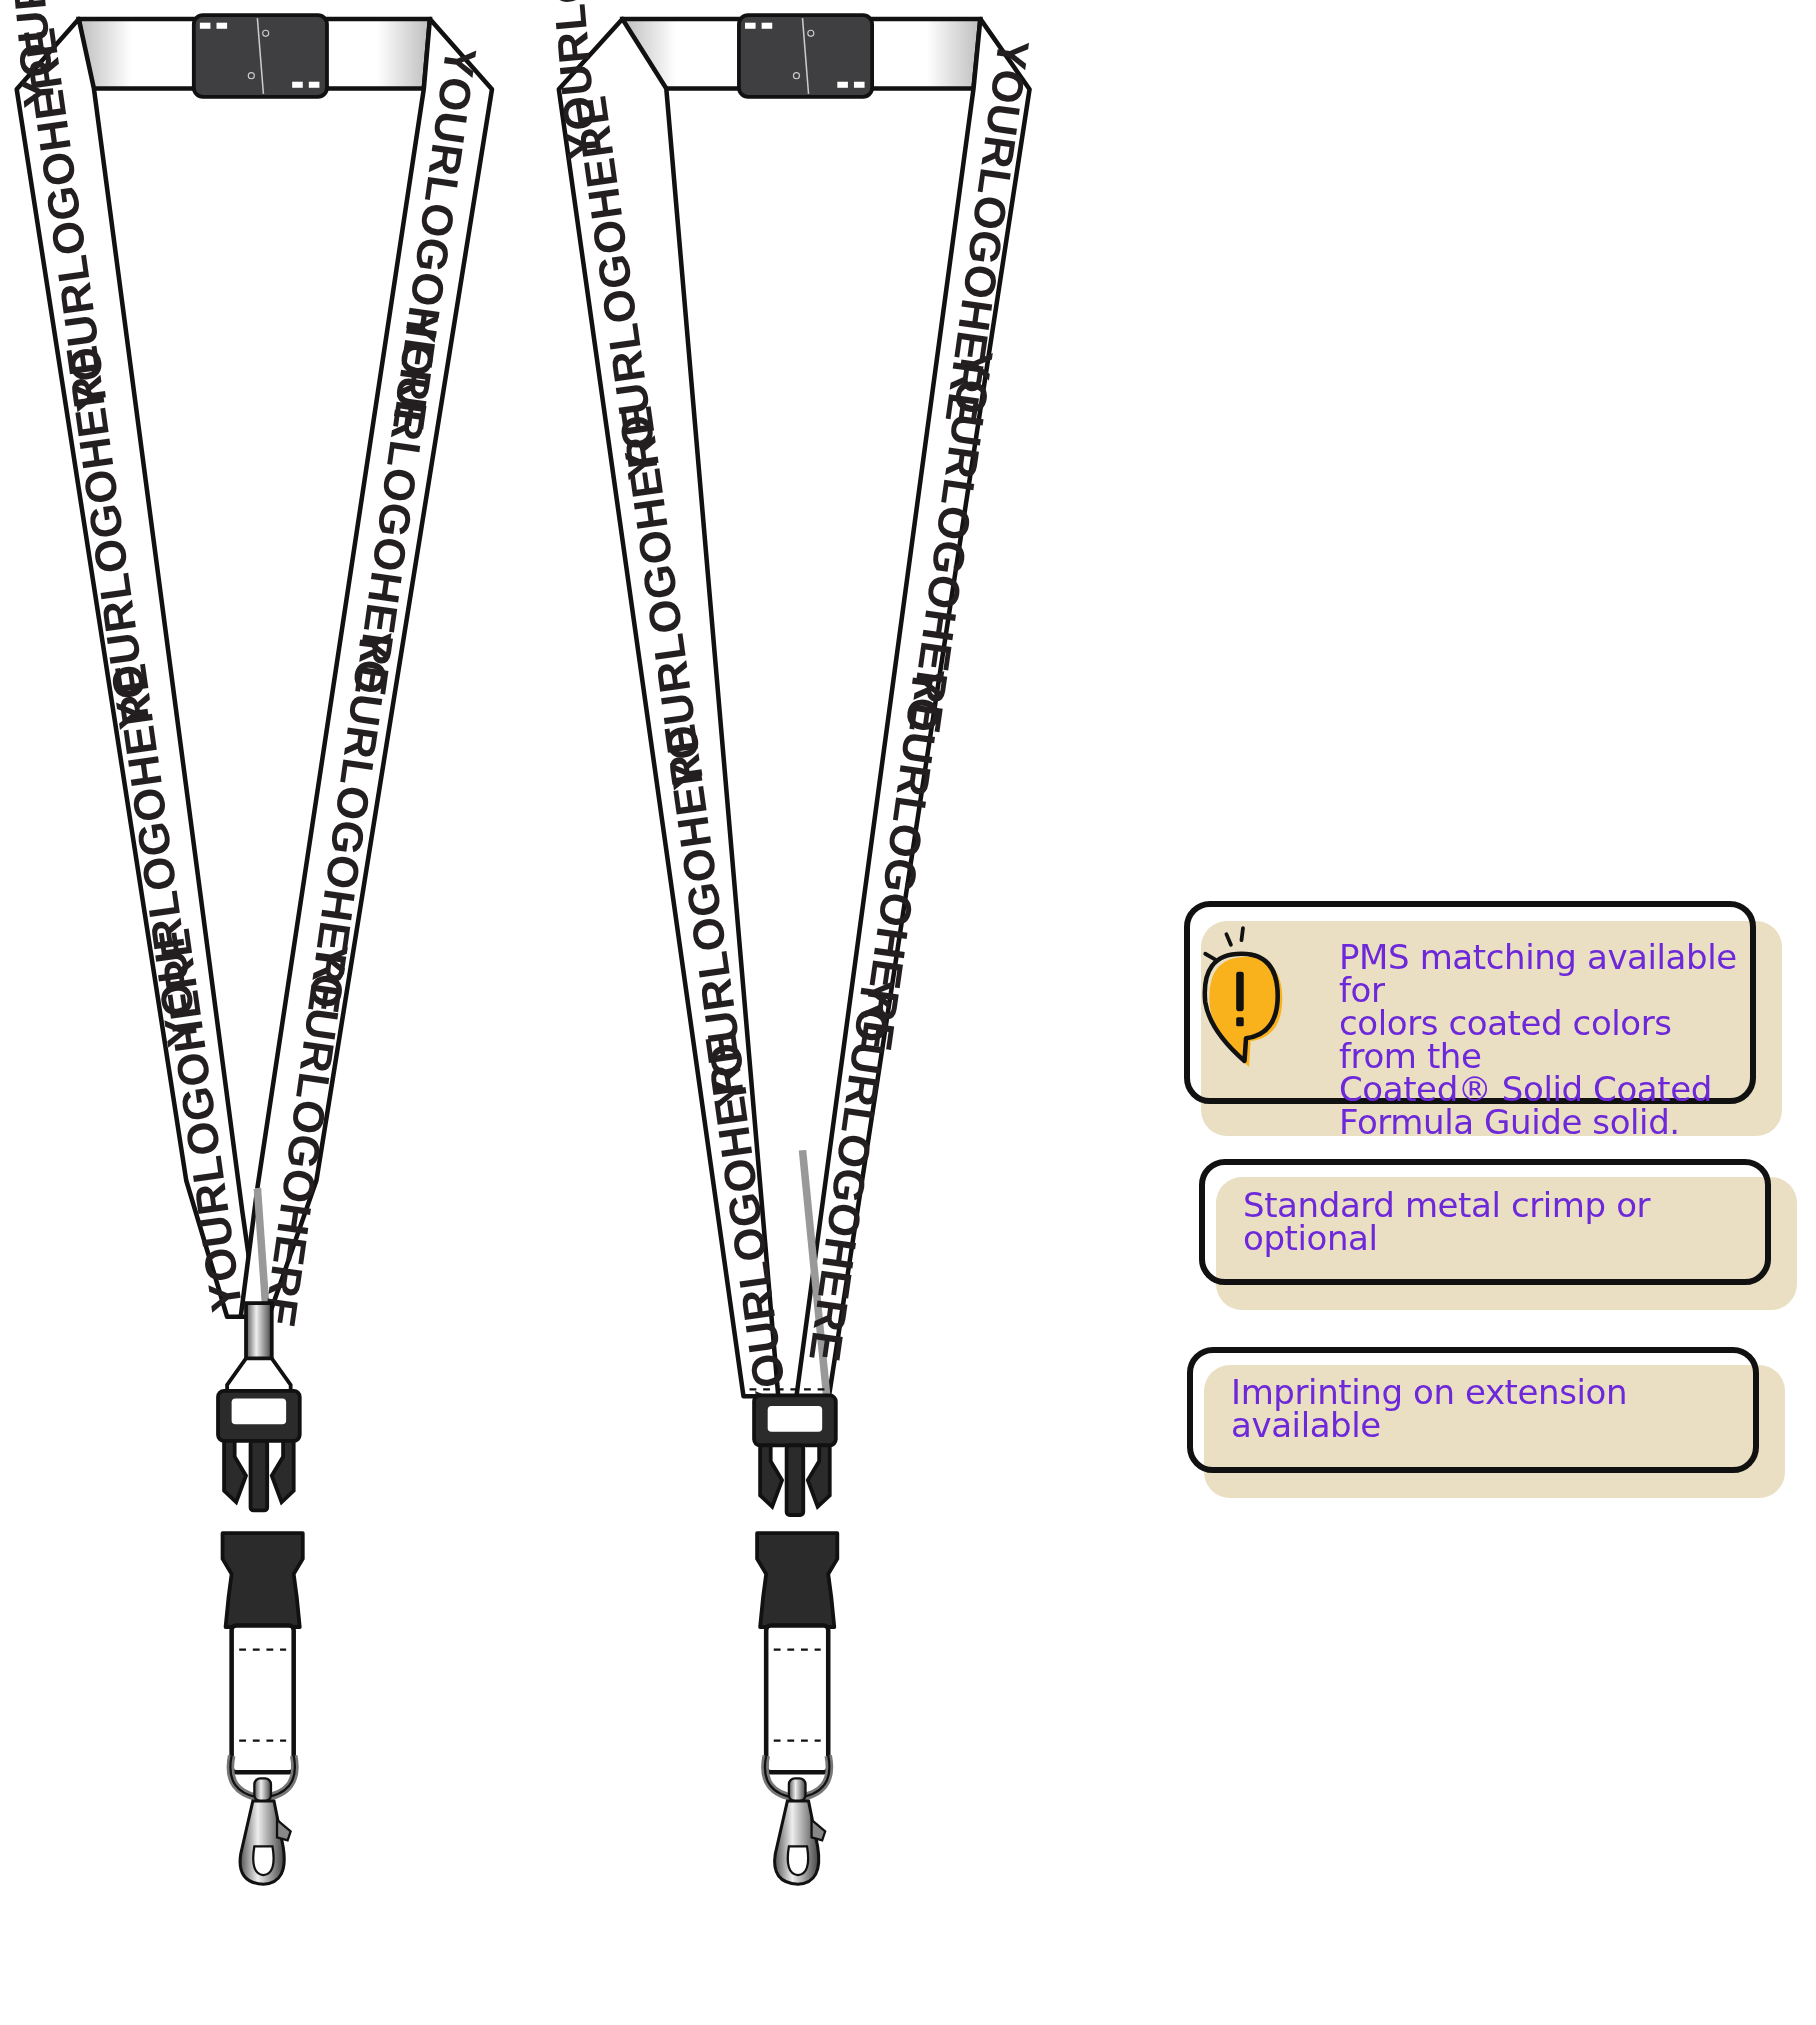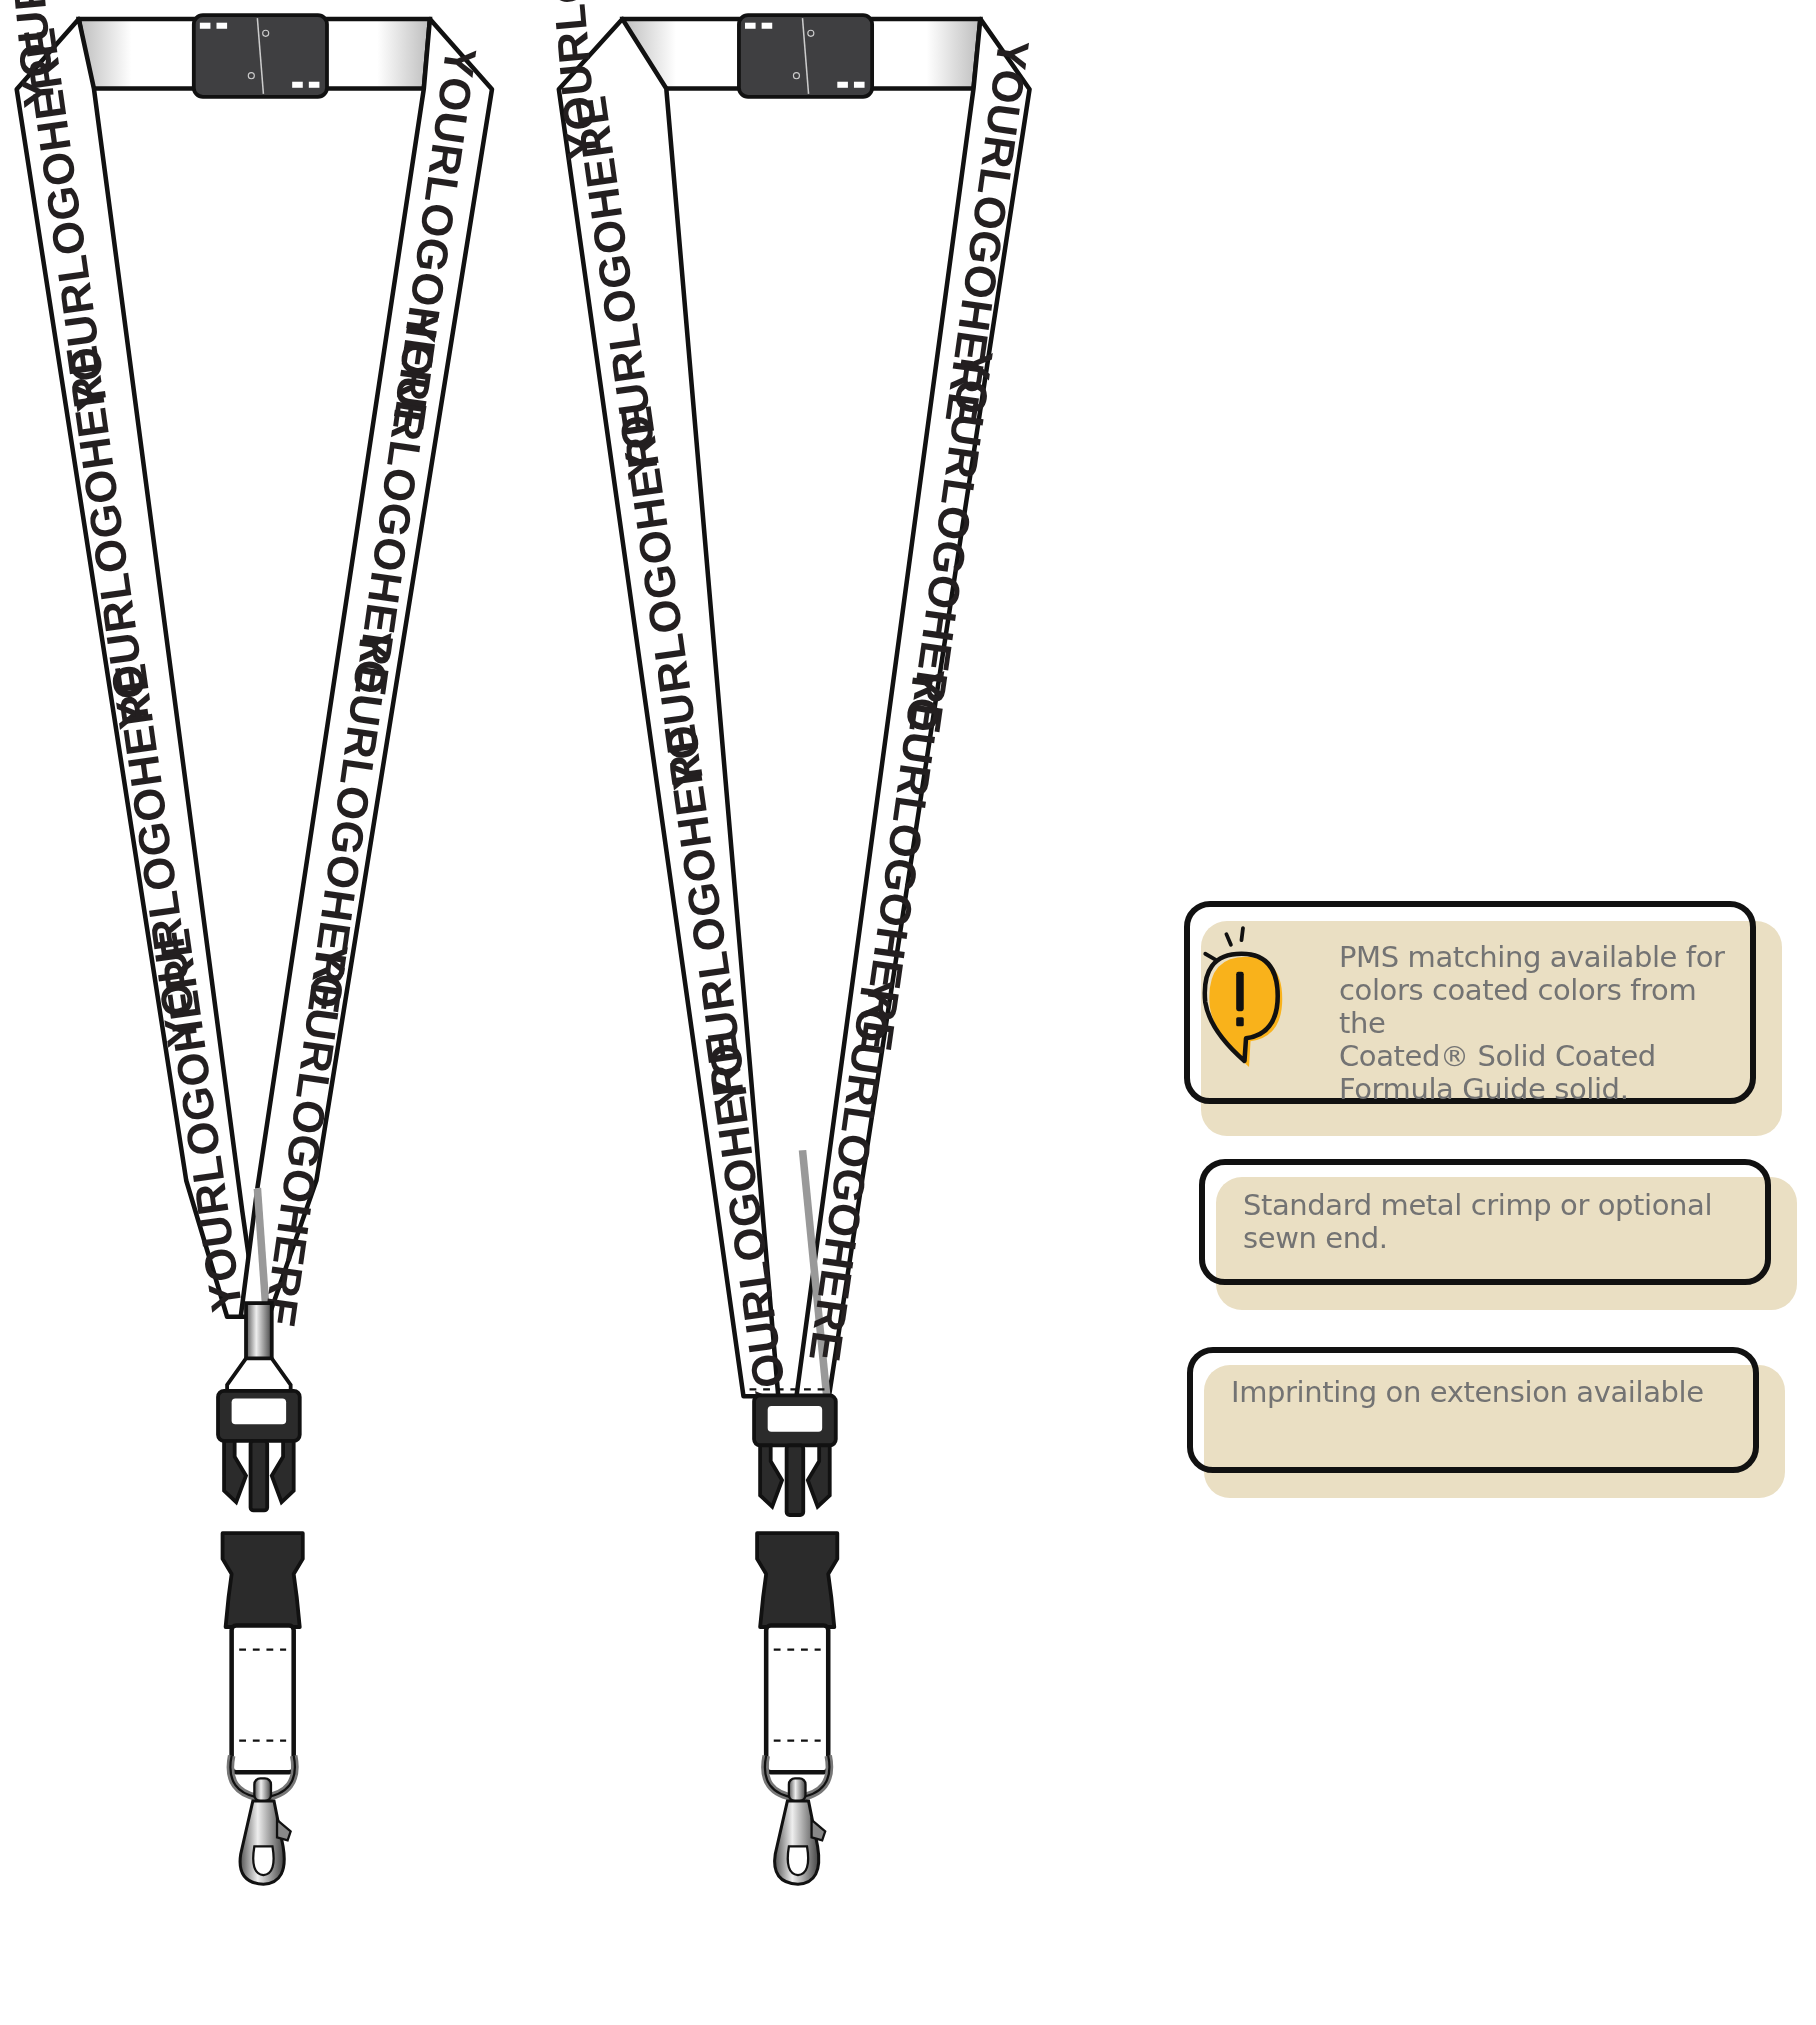--- a/index.html
+++ b/index.html
@@ -6,21 +6,21 @@
     body { width: 1816px; height: 2025px; position: relative; overflow: hidden;
            font-family: "Liberation Sans", "DejaVu Sans", sans-serif; }
     .lanyard { position: absolute; top: 0; }
     .lanyard svg { display: block; }
     .logo-text { font-family: "Liberation Sans", "DejaVu Sans", sans-serif; font-weight: 700;
                  font-size: 58px; fill: #231f20; letter-spacing: 1px; }
     .note { position: absolute; }
     .note .shadow { position: absolute; background: #eadfc3; border-radius: 26px; }
     .note .frame { position: absolute; border: 6px solid #111; border-radius: 26px;
                    box-sizing: border-box; background: transparent; }
-    .note .text { position: absolute; font-size: 29px; line-height: 33px; color: #737373;
+    .note .text { position: absolute; font-size: 34px; line-height: 33px; color: #6d28d9;
                   font-family: "DejaVu Sans", sans-serif; letter-spacing: -0.4px; }
     .note .icon { position: absolute; }
   </style>
 </head>
 <body>
 
 <div class="lanyard" style="left:0;">
   <svg width="545" height="1907" viewBox="0 0 720 2520">
     <defs>
       <linearGradient id="topg1" x1="0" x2="1" y1="0" y2="0">
@@ -185,21 +185,20 @@
     <div>Coated® Solid Coated</div>
     <div>Formula Guide solid.</div>
   </div>
 </div>
 
 <div class="note" style="left:1199px; top:1159px; width:598px; height:151px;">
   <div class="shadow" style="left:16.6px; top:18px; width:581px; height:133px;"></div>
   <div class="frame" style="left:0; top:0; width:572px; height:126px;"></div>
   <div class="text" style="left:44px; top:30px; width:515px;">
     <div>Standard metal crimp or optional</div>
-    <div>sewn end.</div>
   </div>
 </div>
 
 <div class="note" style="left:1187px; top:1347px; width:598px; height:151px;padding-left:38px;">
   <div class="shadow" style="left:16.6px; top:18px; width:581px; height:133px;"></div>
   <div class="frame" style="left:0; top:0; width:572px; height:126px;"></div>
   <div class="text" style="left:44px; top:29px; width:515px;">
     <div>Imprinting on extension available</div>
   </div>
 </div>

